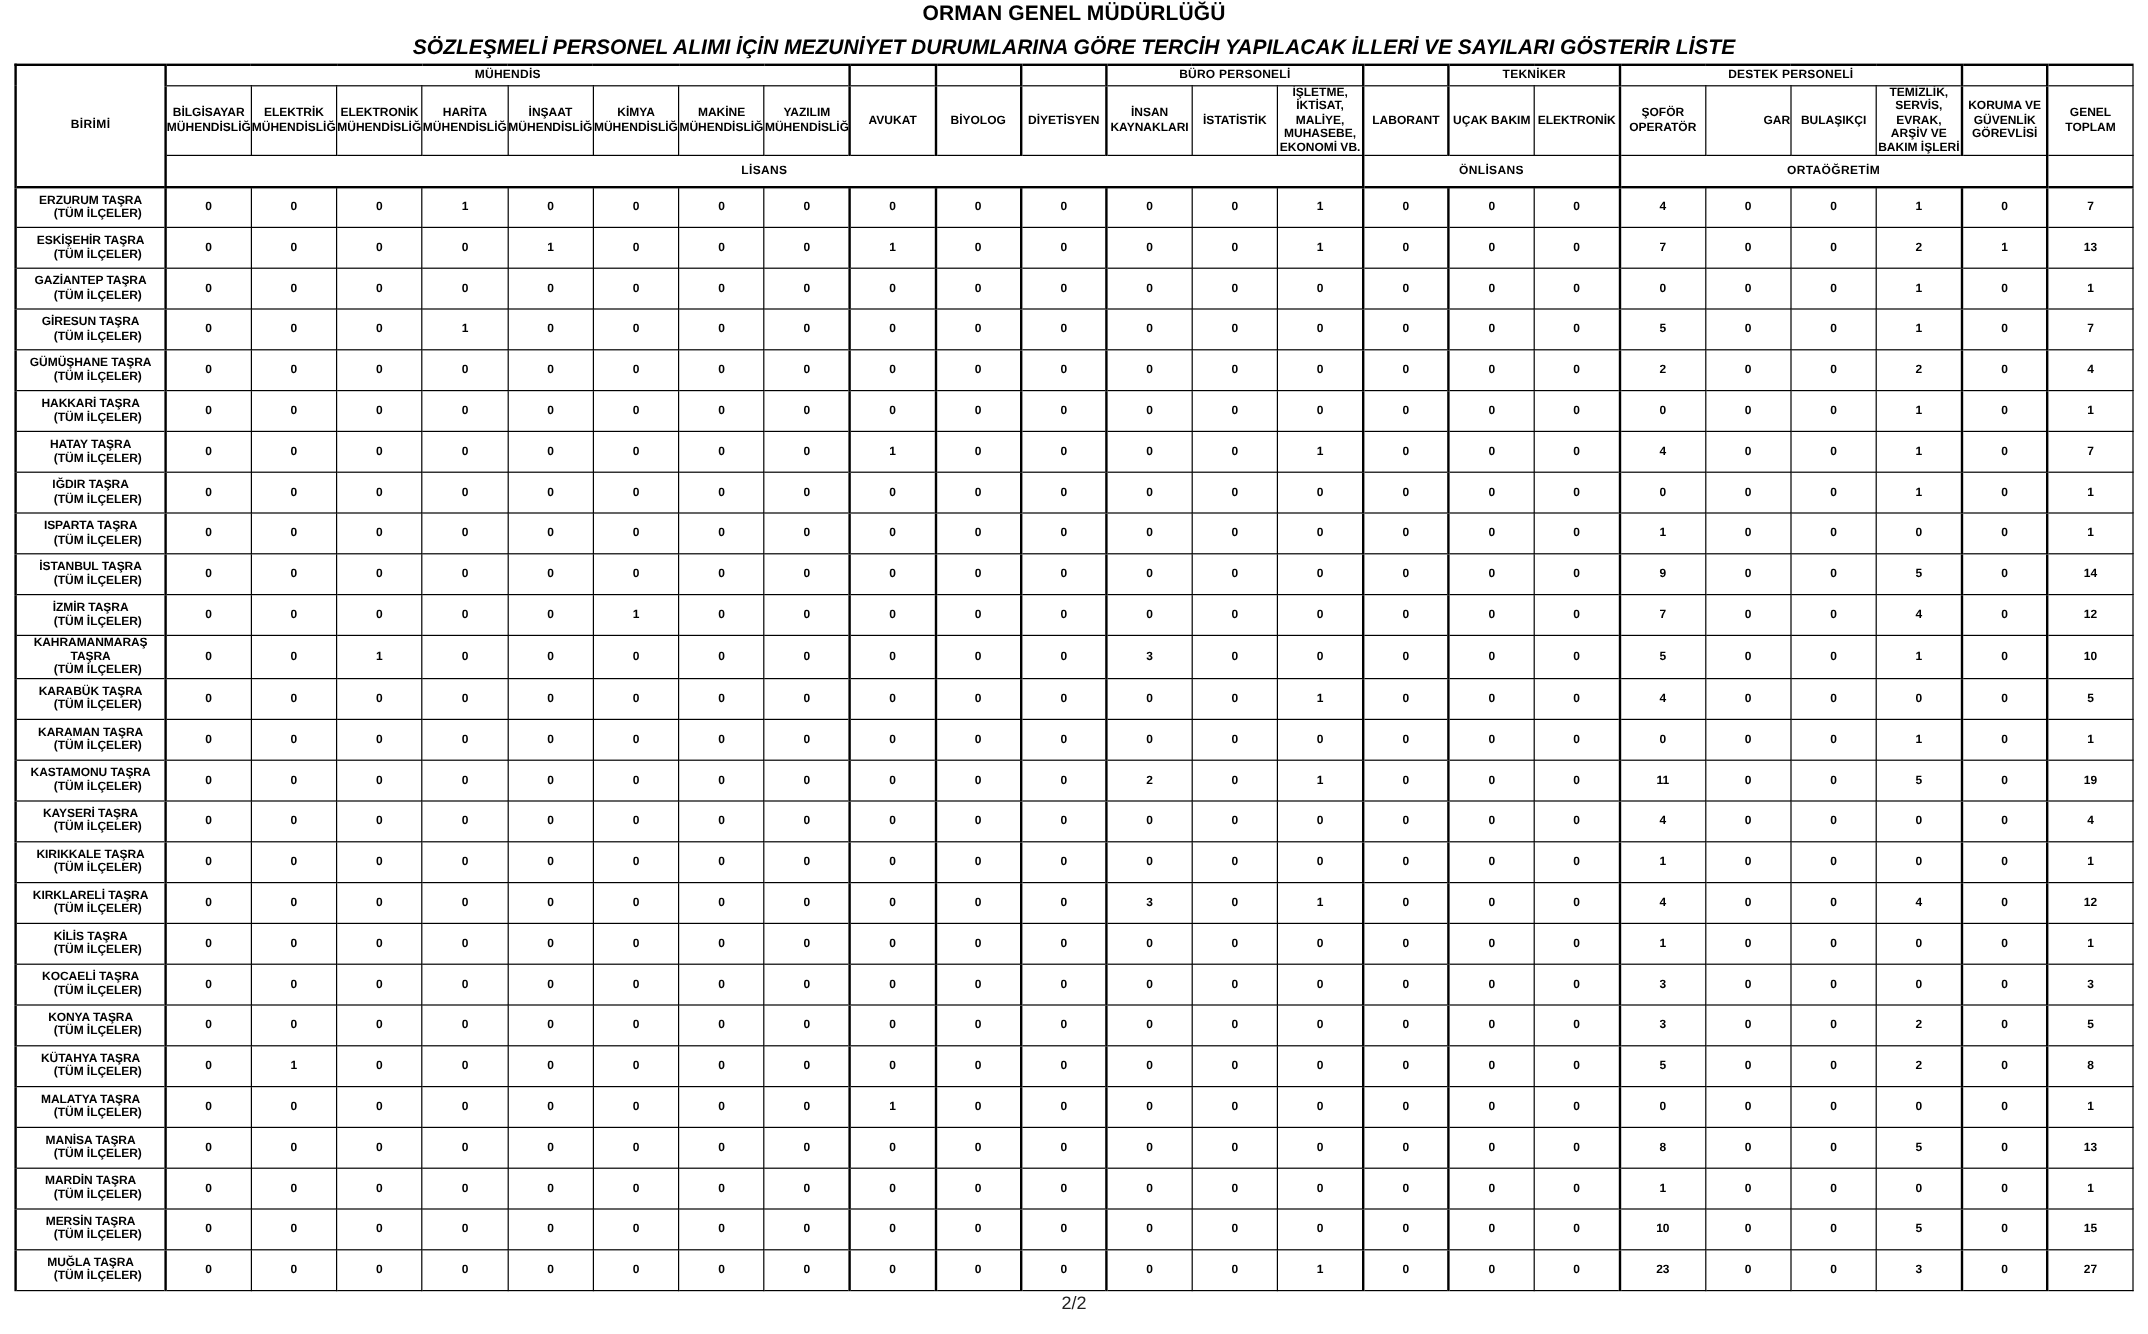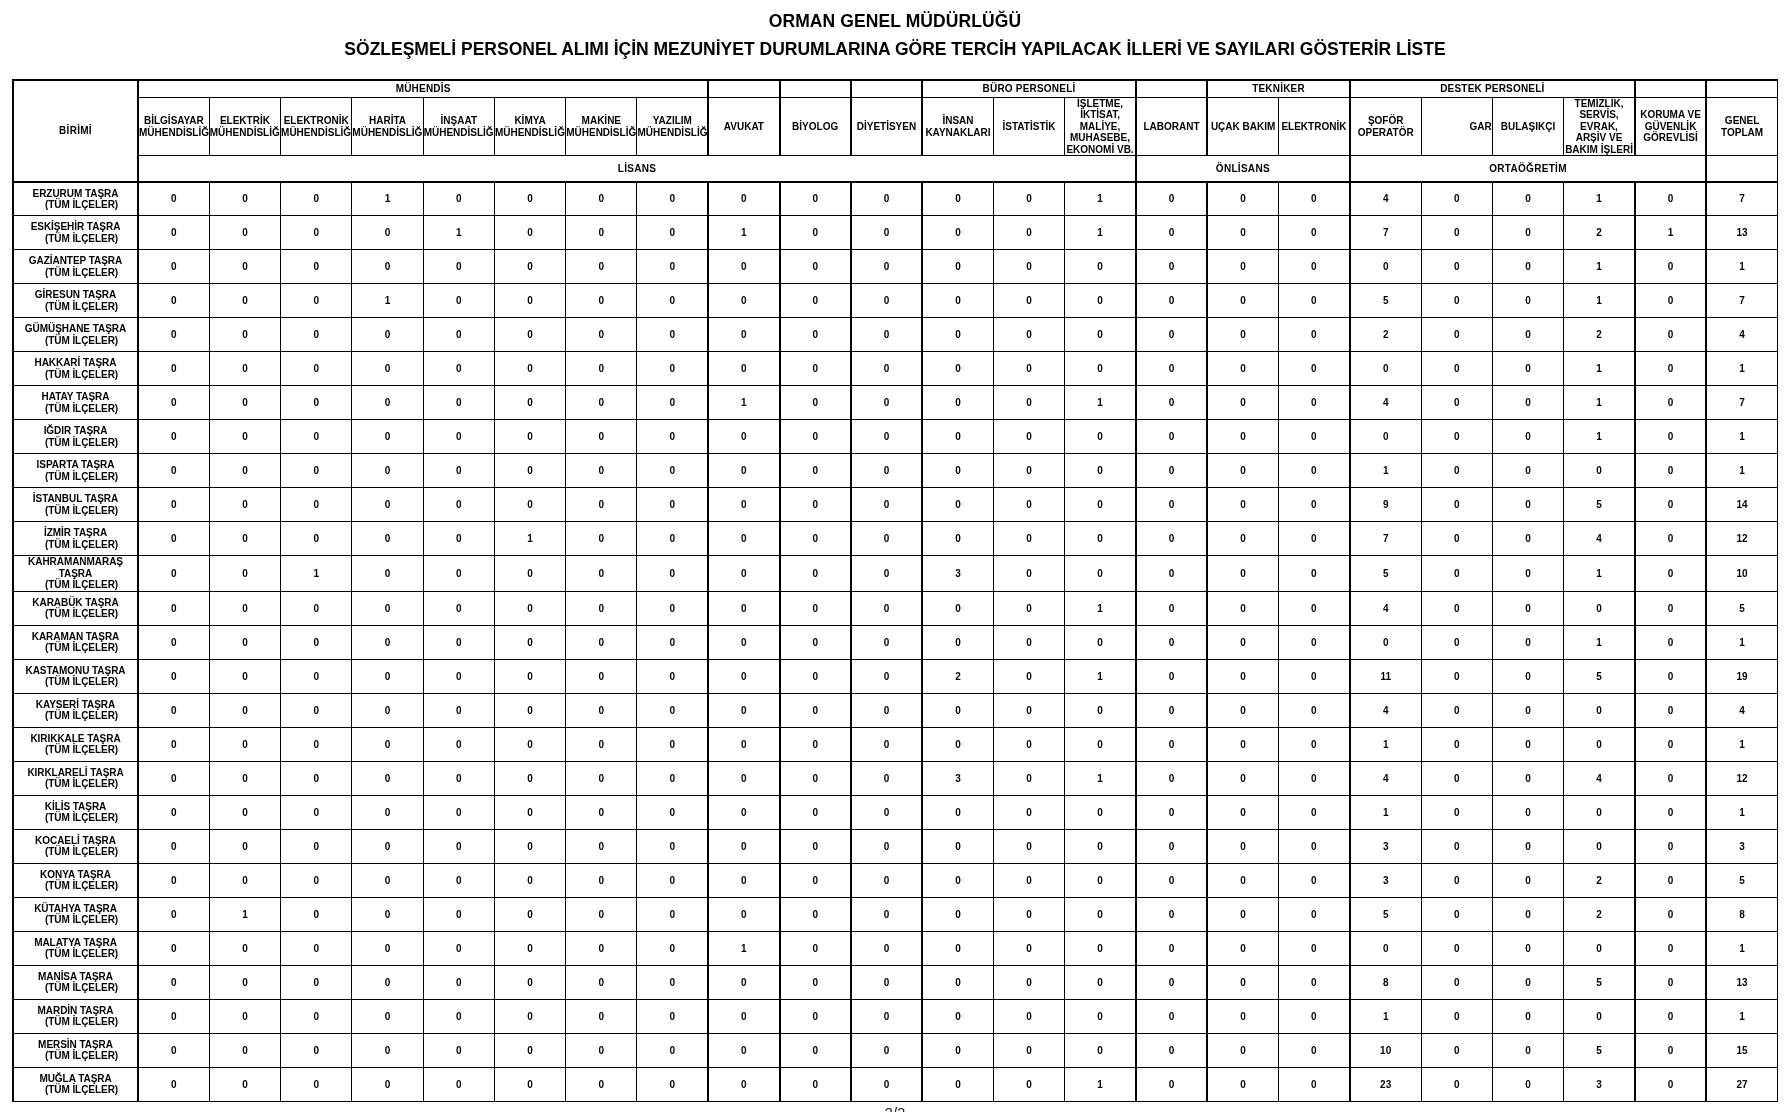--- a/index.html
+++ b/index.html
@@ -12,31 +12,31 @@
     -webkit-font-smoothing:antialiased;
   }
   .page{position:relative;width:1790px;height:1112px;overflow:hidden;box-sizing:border-box;}
 
   .doc-title{
     text-align:center;
     font-size:17.5px;
     font-weight:bold;
     letter-spacing:.1px;
     margin:0;
-    padding-top:10px;
     line-height:1.35;
   }
   .doc-subtitle{
     text-align:center;
     font-size:17.5px;
     font-weight:bold;
     margin:0;
     padding-top:4px;
-    padding-bottom:18px;
+    padding-bottom:2px;
     line-height:1.35;
+    font-style:italic;
   }
 
   table.grid{
     border-collapse:collapse;
     table-layout:fixed;
     margin:0 12px;
     width:1766px;
   }
   table.grid td, table.grid th{
     border:1px solid #000;

